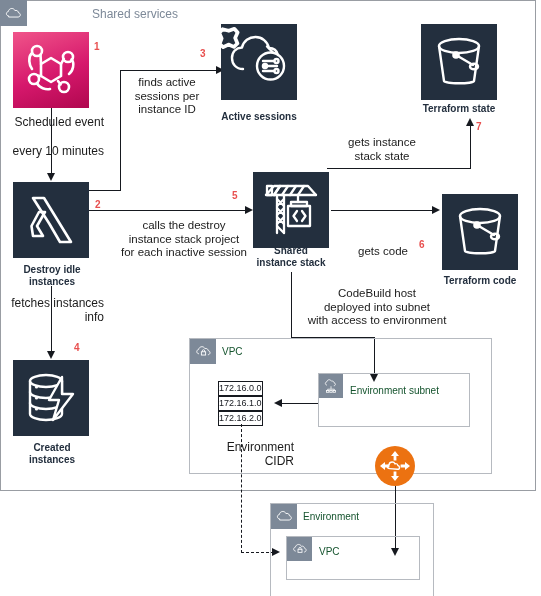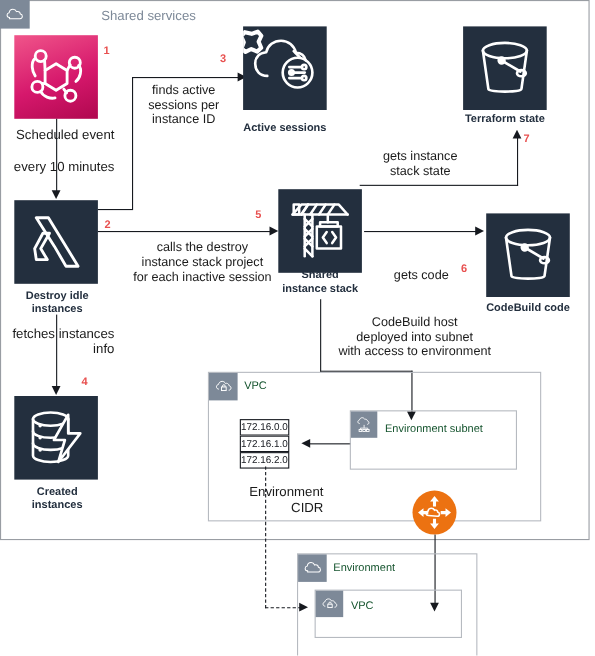--- a/index.html
+++ b/index.html
@@ -216,21 +216,21 @@
     <g fill="none" stroke="#ffffff" stroke-width="2.4" stroke-linejoin="round" stroke-linecap="round">
       <ellipse cx="38" cy="22" rx="20" ry="7"></ellipse>
       <path d="M18 22 L23 57 C23 60 53 60 53 57 L58 22"></path>
       <path d="M35 31 L52 41"></path>
       <circle cx="35" cy="31" r="2.6" fill="#ffffff"></circle>
       <ellipse cx="53" cy="42.5" rx="4" ry="2.8"></ellipse>
     </g>
   </svg>
 </div>
 <div class="step" style="left:419px;top:239px;">6</div>
-<div class="tile-label" style="left:428px;top:275px;width:104px;">CodeBuild code</div>
+<div class="tile-label" style="left:428px;top:275px;width:104px;">Terraform code</div>
 
 <div class="vline" style="left:291px;top:272px;height:66px;"></div>
 <div class="hline" style="left:291px;top:337px;width:84px;"></div>
 <div class="vline" style="left:374px;top:337px;height:38px;"></div>
 <div class="arrowhead ah-down" style="left:369.5px;top:374px;"></div>
 <div class="edge-label" style="left:297px;top:287px;width:160px;">CodeBuild host
 deployed into subnet
 with access to environment</div>
 
 <div class="inner-group" style="left:189px;top:338px;width:301px;height:134px;"></div>

